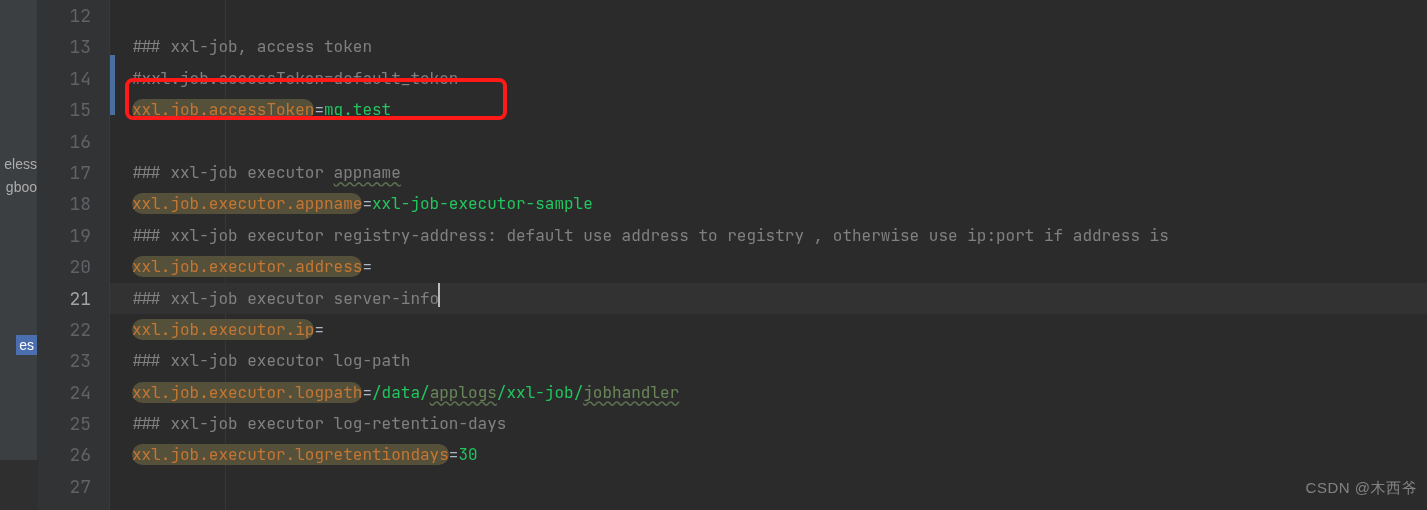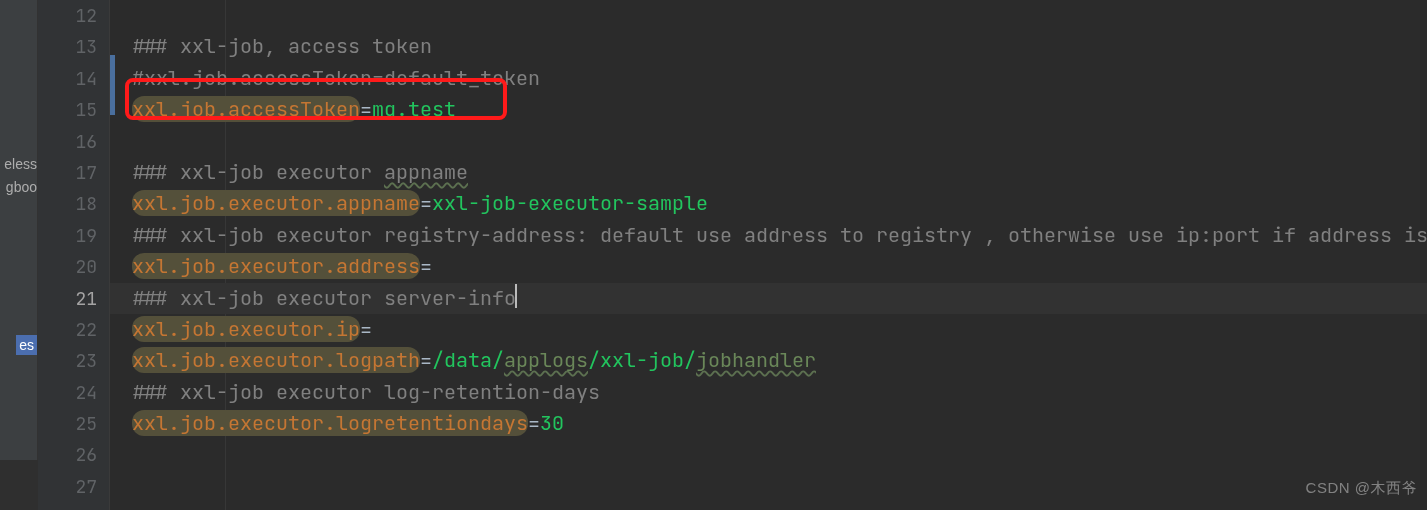--- a/index.html
+++ b/index.html
@@ -36,21 +36,21 @@
     padding: 1px 3px;
   }
 
   
   .gutter {
     width: 72px;
     flex-shrink: 0;
     background: #313335;
     color: #606366;
     text-align: right;
-    padding-right: 12px;
+    padding-right: 18px;
     padding-top: 0;
     font-family: "JetBrains Mono", "Consolas", monospace;
     font-size: 18px;
     position: relative;
     border-right: 1px solid #3a3a3a;
   }
   .gutter .ln {
     height: 31.4px;
     line-height: 31.4px;
   }
@@ -81,21 +81,21 @@
   .editor {
     flex: 1;
     position: relative;
     padding-left: 22px;
     overflow: hidden;
   }
   .line {
     height: 31.4px;
     line-height: 31.4px;
     white-space: pre;
-    font-size: 20px;
+    font-size: 16px;
     position: relative;
   }
   .line.current {
     background: #323232;
     margin-left: -22px;
     padding-left: 22px;
     margin-right: -1000px;
     padding-right: 1000px;
   }
 
@@ -200,20 +200,21 @@
 
   <div class="line"><span class="comment">### xxl-job executor registry-address: default use address to registry , otherwise use ip:port if address is</span></div>
 
   <div class="line"><span class="key">xxl.job.executor.address</span><span class="equals">=</span><span class="value"></span></div>
 
   <div class="line current"><span class="comment">### xxl-job executor server-info</span><span class="cursor"></span></div>
 
   <div class="line"><span class="key">xxl.job.executor.ip</span><span class="equals">=</span><span class="value"></span></div>
 
 
+  <div class="line"><span class="comment">### xxl-job executor log-path</span></div>
 
   <div class="line"><span class="key">xxl.job.executor.logpath</span><span class="equals">=</span><span class="value">/data/</span><span class="value spell">applogs</span><span class="value">/xxl-job/</span><span class="value spell">jobhandler</span></div>
 
   <div class="line"><span class="comment">### xxl-job executor log-retention-days</span></div>
 
   <div class="line"><span class="key">xxl.job.executor.logretentiondays</span><span class="equals">=</span><span class="value">30</span></div>
 
 </div>
 
 <div class="highlight-box"></div>

